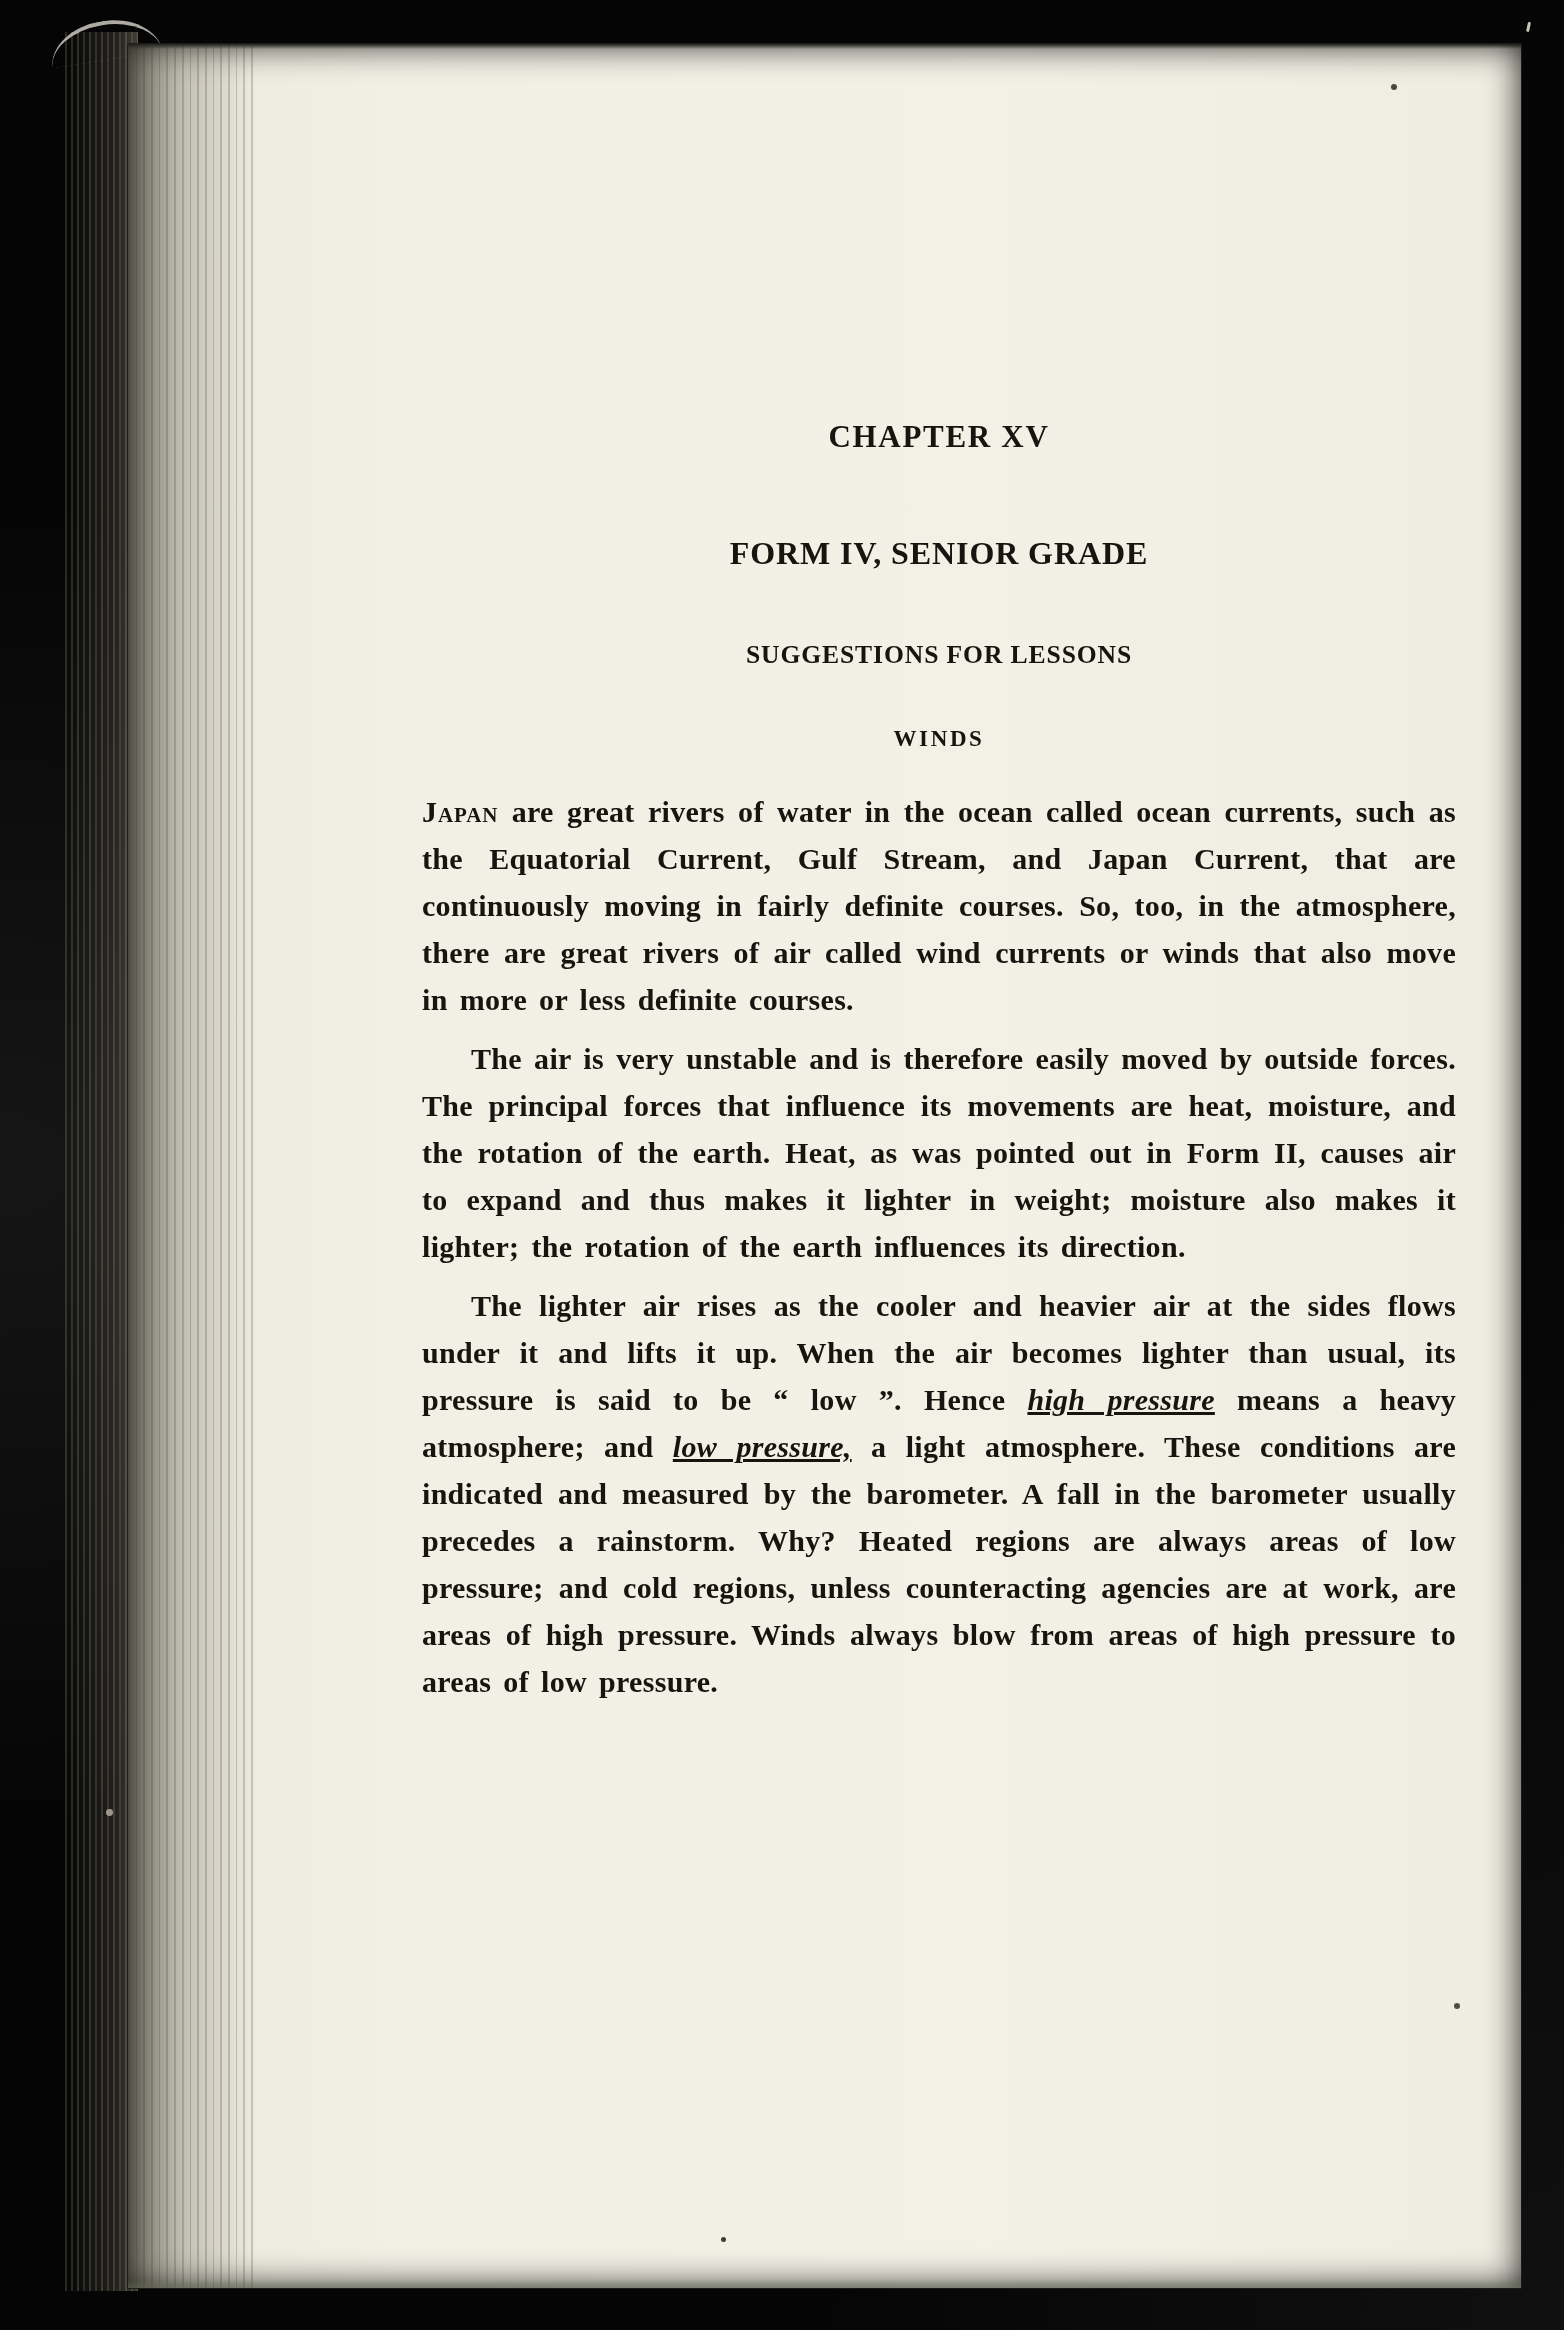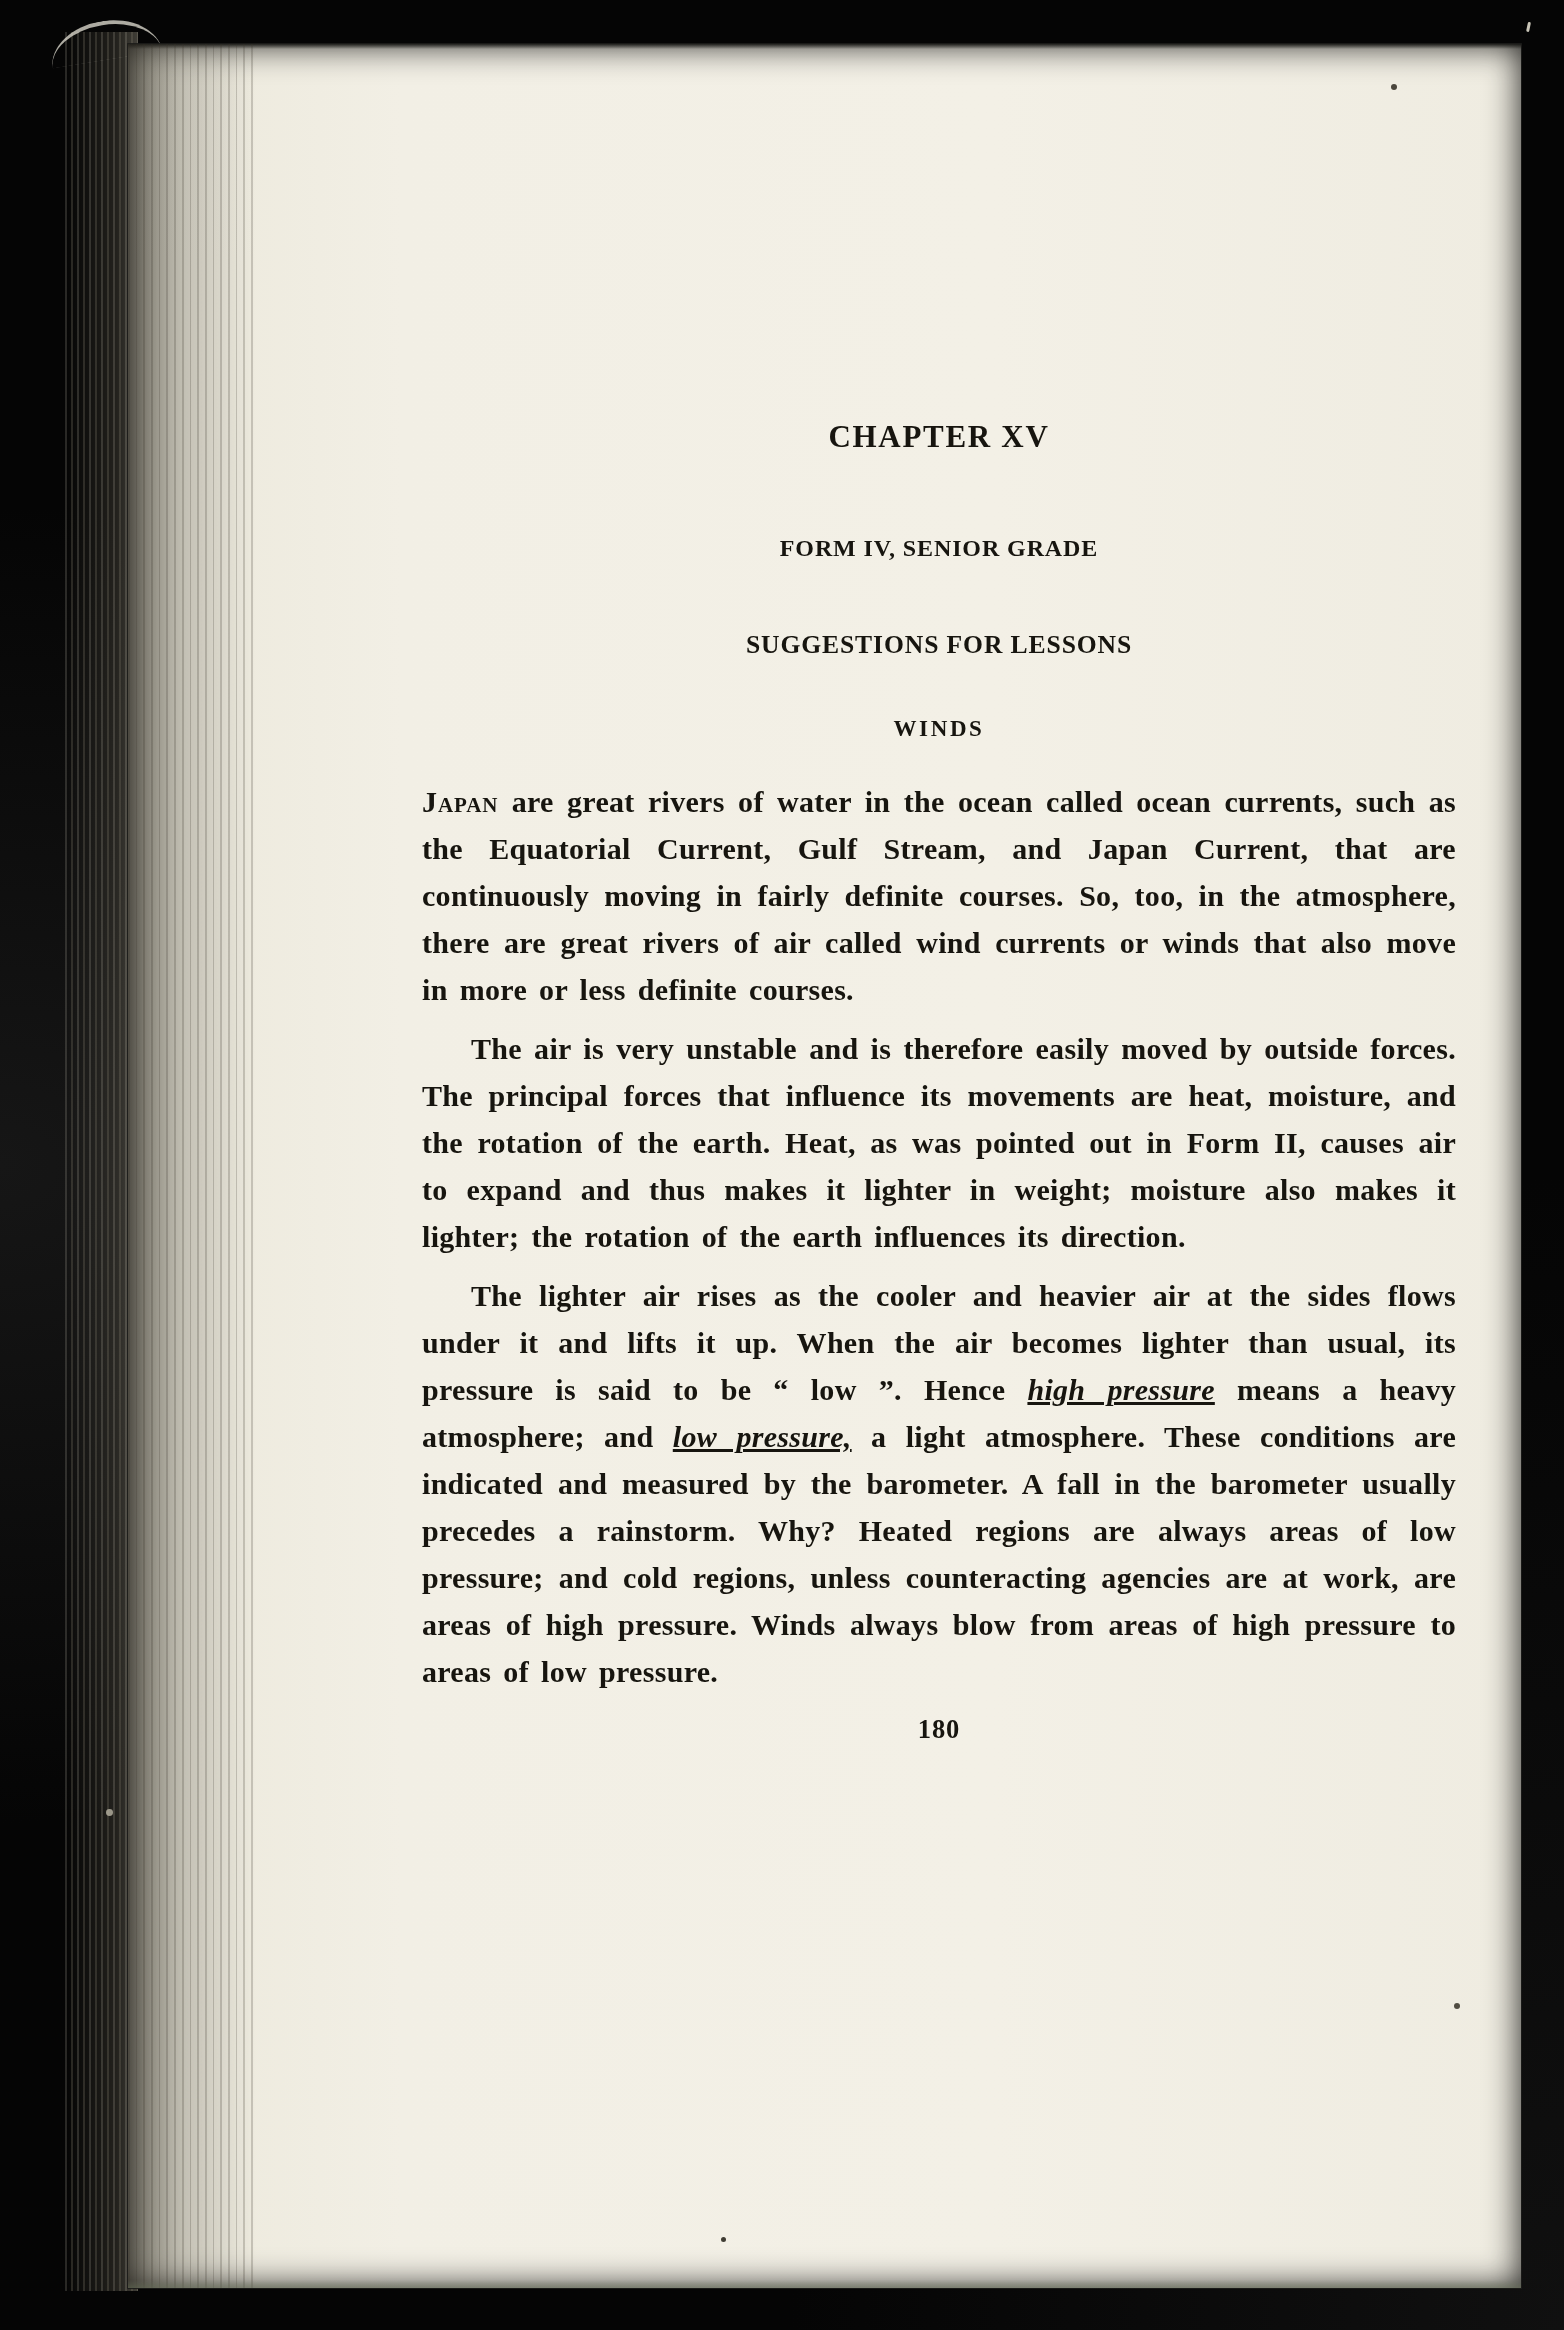--- a/index.html
+++ b/index.html
@@ -102,21 +102,21 @@
   }
 
   h1.chapter {
     font-size: 31px;
     font-weight: 700;
     letter-spacing: 1.7px;
     text-align: center;
     margin-bottom: 80px;
   }
   h2.form {
-    font-size: 24px;
+    font-size: 32px;
     font-weight: 700;
     letter-spacing: 0.9px;
     text-align: center;
     margin-bottom: 68px;
   }
   h3.suggestions {
     font-size: 25.6px;
     font-weight: 700;
     letter-spacing: 0.9px;
     text-align: center;
@@ -178,21 +178,20 @@
       <h3 class="suggestions">SUGGESTIONS FOR LESSONS</h3>
 
       <h4 class="section">WINDS</h4>
 
       <div class="body-text" id="paragraphs">
           <p class="para"><span class="smallcaps">Japan</span><span> are great rivers of water in the ocean called ocean currents, such as the Equatorial Current, Gulf Stream, and Japan Current, that are continuously moving in fairly definite courses. So, too, in the atmosphere, there are great rivers of air called wind currents or winds that also move in more or less definite courses.</span></p>
           <p class="para indent"><span>The air is very unstable and is therefore easily moved by outside forces. The principal forces that influence its movements are heat, moisture, and the rotation of the earth. Heat, as was pointed out in Form II, causes air to expand and thus makes it lighter in weight; moisture also makes it lighter; the rotation of the earth influences its direction.</span></p>
           <p class="para indent"><span>The lighter air rises as the cooler and heavier air at the sides flows under it and lifts it up. When the air becomes lighter than usual, its pressure is said to be “ low ”. Hence </span><span class="italic">high pressure</span><span> means a heavy atmosphere; and </span><span class="italic">low pressure,</span><span> a light atmosphere. These conditions are indicated and measured by the barometer. A fall in the barometer usually precedes a rainstorm. Why? Heated regions are always areas of low pressure; and cold regions, unless counteracting agencies are at work, are areas of high pressure. Winds always blow from areas of high pressure to areas of low pressure.</span></p>
         </div>
 
-      <div class="page-number">180</div>
     </div>
   </div>
 
   <div class="speck s1"></div>
   <div class="speck s2"></div>
   <div class="speck s3"></div>
   <div class="speck s4"></div>
   <div class="speck s5"></div>
 </div>
 

